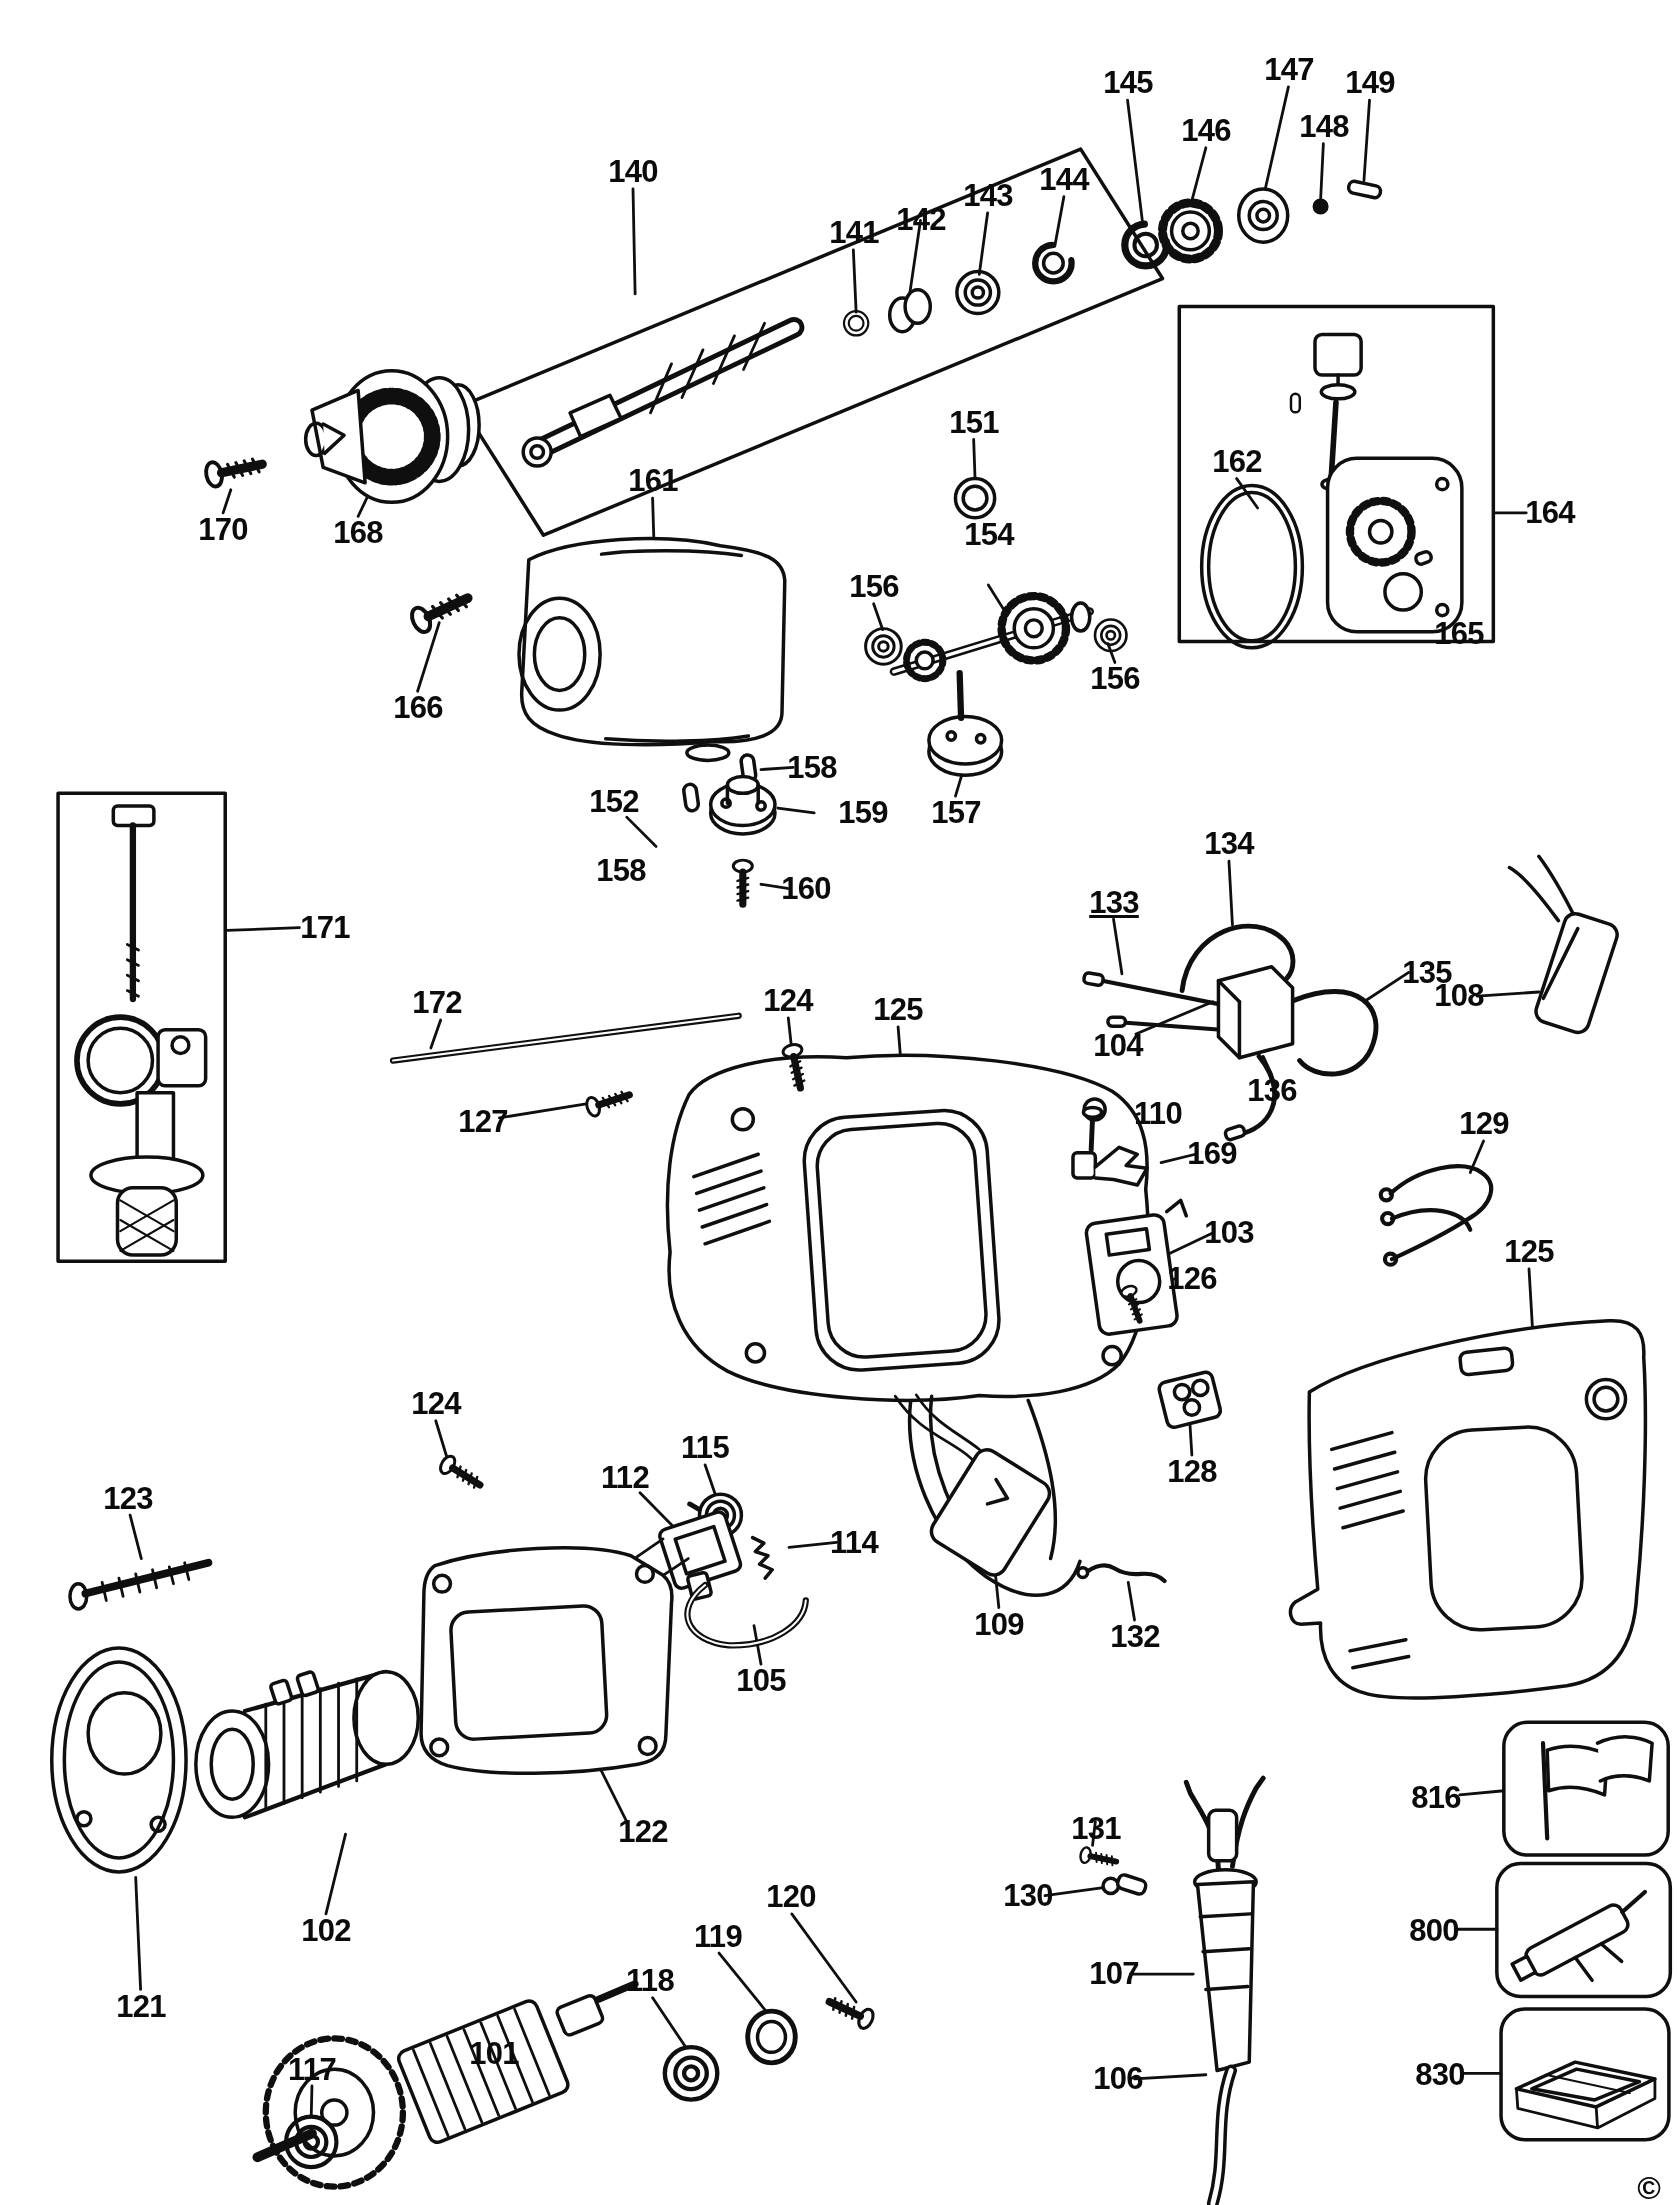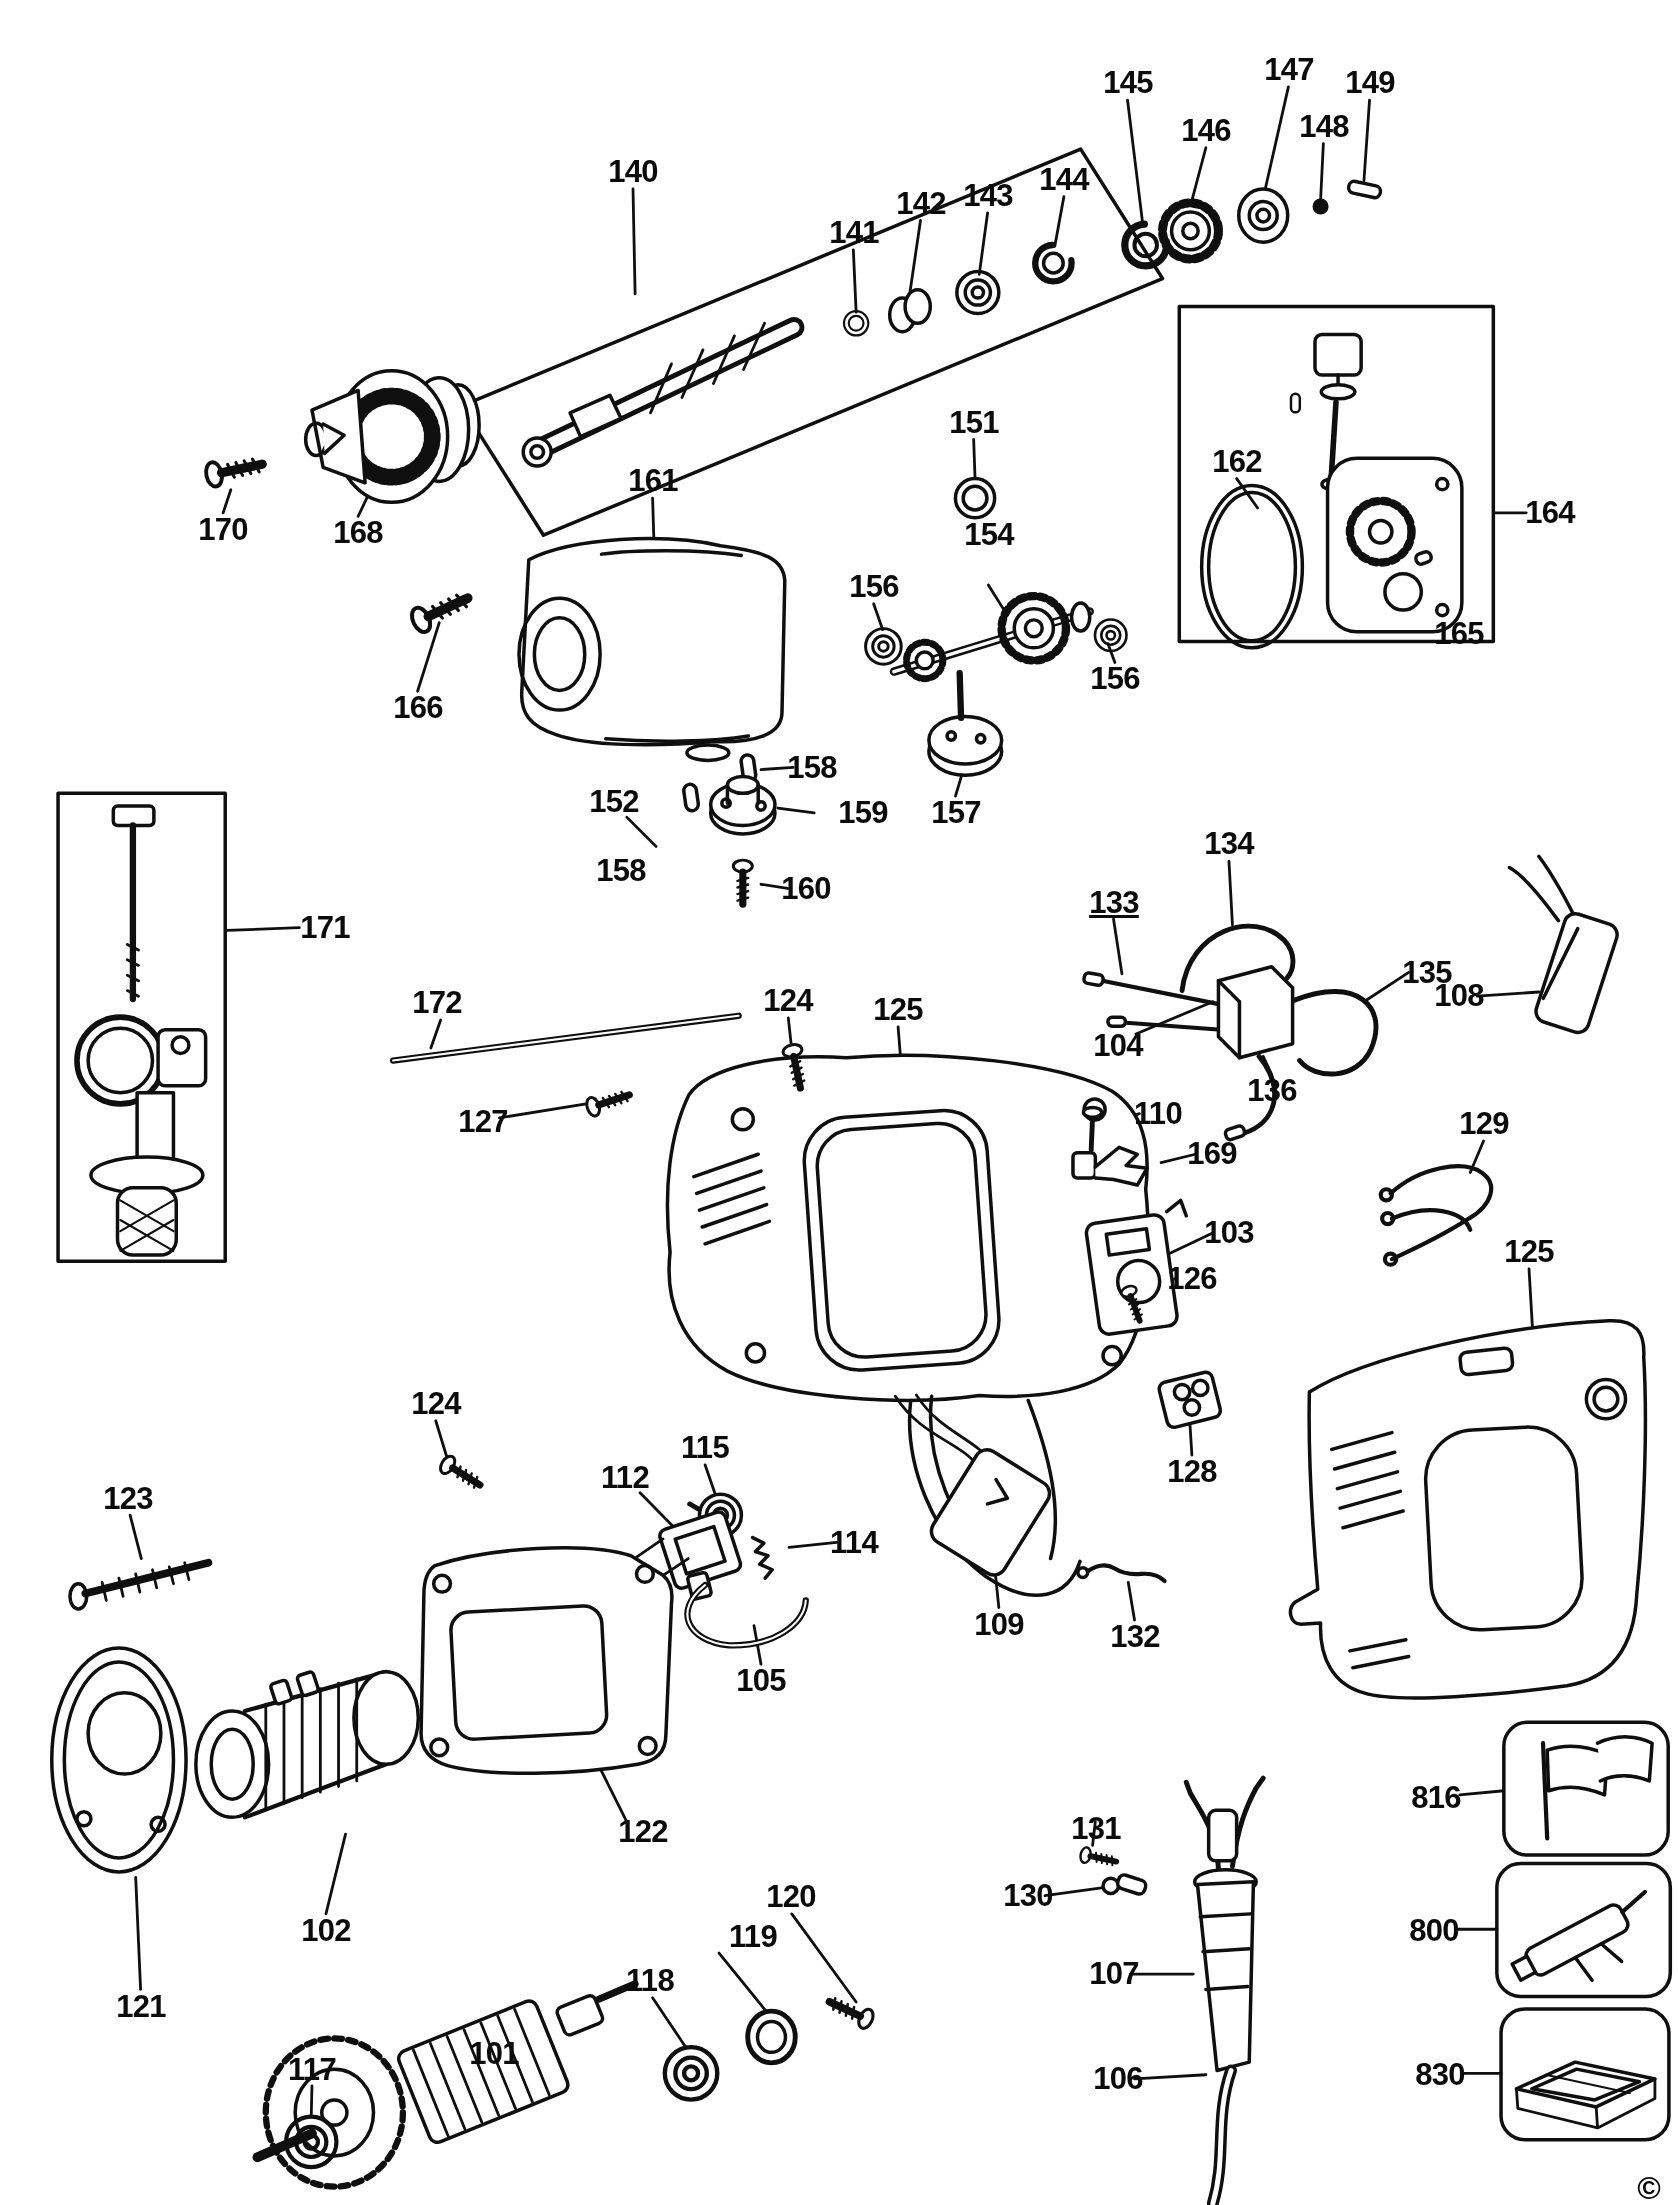--- a/index.html
+++ b/index.html
@@ -450,21 +450,21 @@
     <polygon points="2168,2986 2252,2948 2366,2972 2282,3012" fill="#fff"></polygon>
     <polygon points="2190,2986 2254,2958 2344,2976 2280,3002"></polygon>
     <path d="M2168,2986 L2170,3014 L2284,3042 L2366,3000 L2366,2972 M2284,3042 L2282,3012" stroke-width="4"></path>
     <line x1="2210" y1="2966" x2="2330" y2="2992" stroke-width="3"></line>
   </g>
 </svg>
 
 <div>
       <div class="part-label" style="left: 633px; top: 172px;">140</div>
       <div class="part-label" style="left: 854px; top: 233px;">141</div>
-      <div class="part-label" style="left: 921px; top: 204px;">142</div>
+      <div class="part-label" style="left: 921px; top: 220px;">142</div>
       <div class="part-label" style="left: 988px; top: 196px;">143</div>
       <div class="part-label" style="left: 1064px; top: 180px;">144</div>
       <div class="part-label" style="left: 1128px; top: 83px;">145</div>
       <div class="part-label" style="left: 1206px; top: 131px;">146</div>
       <div class="part-label" style="left: 1289px; top: 70px;">147</div>
       <div class="part-label" style="left: 1324px; top: 127px;">148</div>
       <div class="part-label" style="left: 1370px; top: 83px;">149</div>
       <div class="part-label" style="left: 974px; top: 423px;">151</div>
       <div class="part-label" style="left: 1237px; top: 462px;">162</div>
       <div class="part-label" style="left: 1550px; top: 513px;">164</div>
@@ -507,21 +507,21 @@
       <div class="part-label" style="left: 761px; top: 1681px;">105</div>
       <div class="part-label" style="left: 999px; top: 1625px;">109</div>
       <div class="part-label" style="left: 1135px; top: 1637px;">132</div>
       <div class="part-label" style="left: 128px; top: 1499px;">123</div>
       <div class="part-label" style="left: 643px; top: 1832px;">122</div>
       <div class="part-label" style="left: 326px; top: 1931px;">102</div>
       <div class="part-label" style="left: 141px; top: 2007px;">121</div>
       <div class="part-label" style="left: 494px; top: 2054px;">101</div>
       <div class="part-label" style="left: 312px; top: 2070px;">117</div>
       <div class="part-label" style="left: 650px; top: 1981px;">118</div>
-      <div class="part-label" style="left: 718px; top: 1937px; margin-left: 35px;">119</div>
+      <div class="part-label" style="left: 718px; top: 1937px;">119</div>
       <div class="part-label" style="left: 791px; top: 1897px;">120</div>
       <div class="part-label" style="left: 1096px; top: 1805px; margin-top: 24px;">131</div>
       <div class="part-label" style="left: 1028px; top: 1896px;">130</div>
       <div class="part-label" style="left: 1114px; top: 1974px;">107</div>
       <div class="part-label" style="left: 1118px; top: 2079px;">106</div>
       <div class="part-label" style="left: 1436px; top: 1798px;">816</div>
       <div class="part-label" style="left: 1434px; top: 1931px;">800</div>
       <div class="part-label" style="left: 1440px; top: 2075px;">830</div>
     </div>
 

